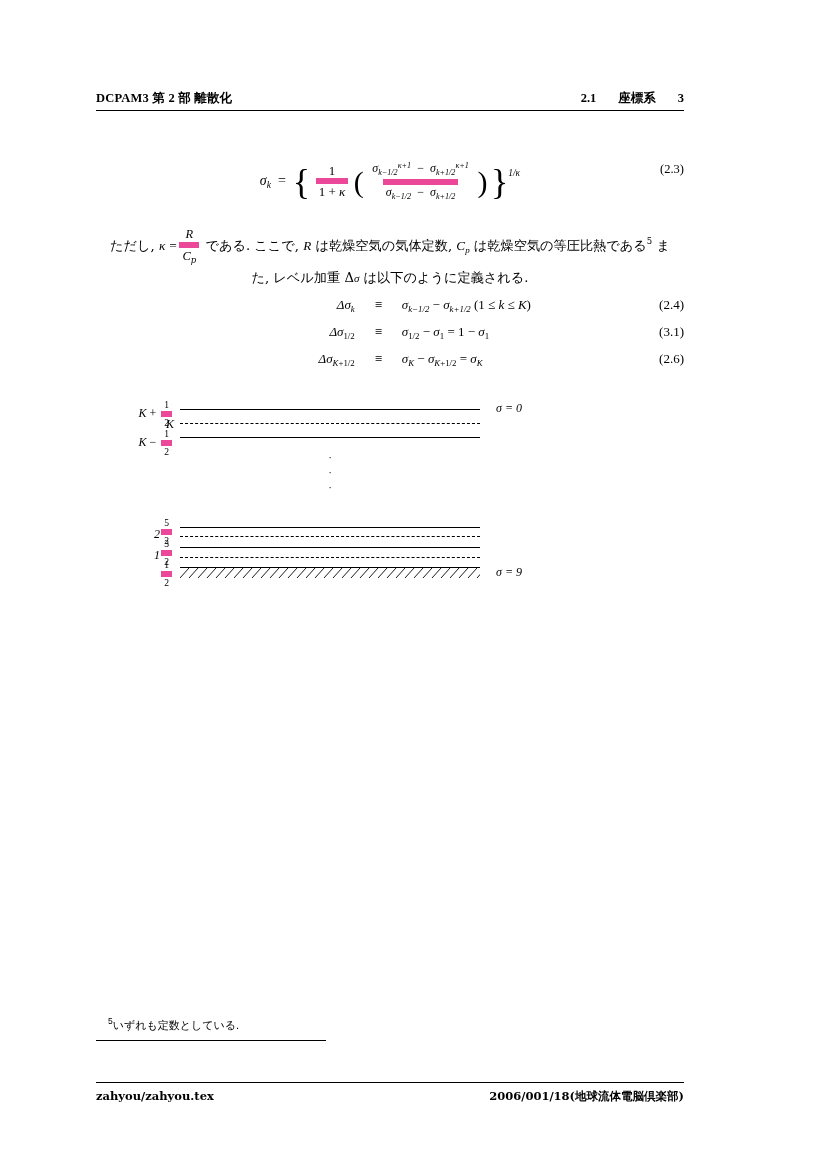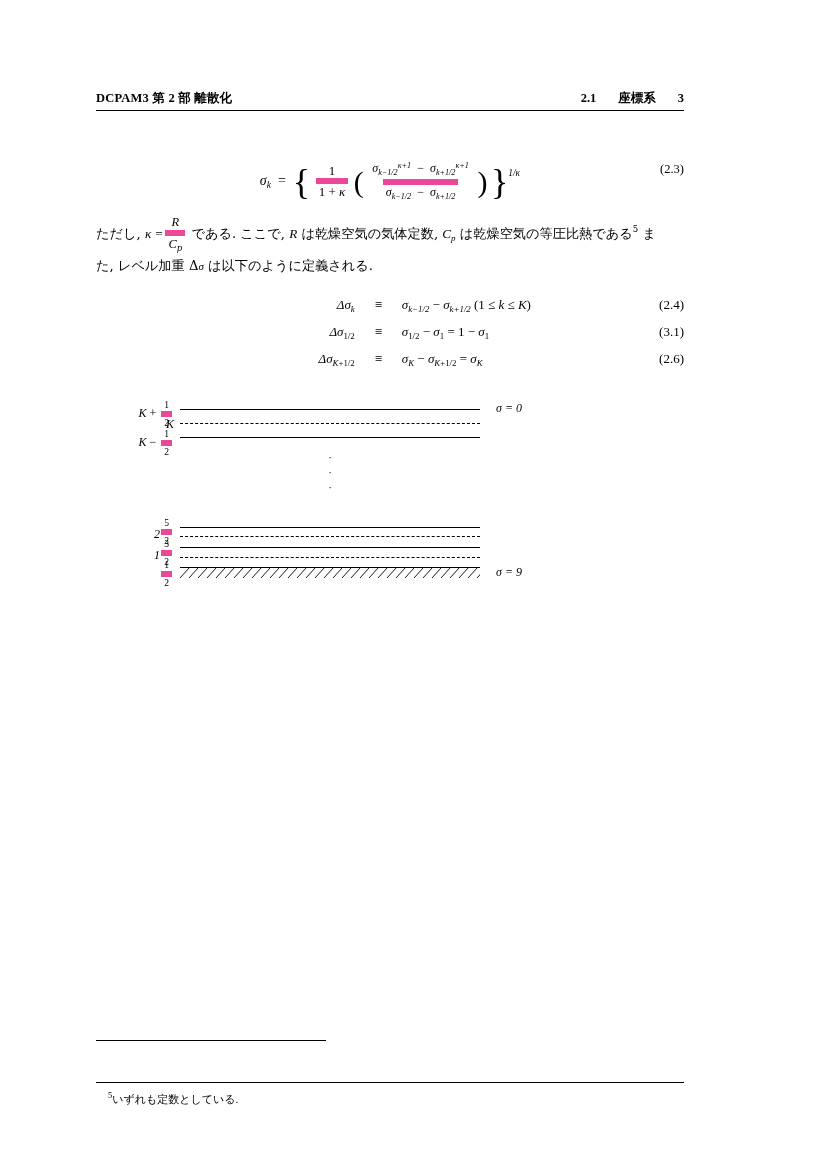--- a/index.html
+++ b/index.html
@@ -187,23 +187,23 @@
     position: absolute;
     left: 96px;
     top: 1040px;
     width: 230px;
     height: 1px;
     background: #000;
   }
   .footnote {
     position: absolute;
     left: 108px;
-    top: 1090px;
+    top: 1016px;
     font-size: 11px;
-    font-family: Liberation Serif, serif;
+    font-family: Liberation Sans, sans-serif;
   }
   .footnote sup { font-size: 8.5px; }
 
   
   .footer-rule {
     position: absolute;
     left: 96px;
     top: 1082px;
     width: 588px;
     height: 1px;
@@ -258,21 +258,21 @@
           <span class="up">&nbsp;−&nbsp;</span>
           σ<span class="sub">k+1/2</span>
         </span>
       </span>
       <span class="paren" style="font-size:30px; line-height:0.62; vertical-align:-7px;">)</span>
       <span class="brace" style="font-size:36px; line-height:0.62; vertical-align:-9px;">}</span><span class="sup" style="font-size:9.5px; vertical-align:9px;">1/κ</span>
     </div>
     <div class="eqtag up">(2.3)</div>
   </div>
 
-  <div class="para" style="top:216px;">
+  <div class="para" style="top:228px;text-align:center;">
     <span>ただし, </span><span class="math">κ =</span><span class="frac" style="font-size:12.5px;">
         <span class="num math">R</span>
         <span class="den"><span class="math">C</span><span class="sub">p</span></span>
       </span><span> である. ここで, </span><span class="math">R</span><span> は乾燥空気の気体定数, </span><span class="math">C</span><span class="sub math">p</span><span> は乾燥空気の等圧比熱である</span><sup style="font-size:8.5px;">5</sup><span> ま</span><br>
     <span>た, レベル加重 Δ</span><span class="math" style="font-size:11px;">σ</span><span> は以下のように定義される.</span>
   </div>
 
   <div class="aligned" style="top:297px;">
 
     <div class="line">
@@ -396,14 +396,18 @@
     <div class="rlbl math" style="left:400px; top:6px;">σ = 0</div>
     <div class="rlbl math" style="left:400px; top:170px;">σ = 9</div>
   </div>
 
   <div class="fnrule"></div>
   <div class="footnote">
     <sup>5</sup><span>いずれも定数としている.</span>
   </div>
 
   <div class="footer-rule"></div>
+  <div class="footer">
+    <span class="fl">zahyou/zahyou.tex</span>
+    <span class="fr">2006/001/18(地球流体電脳倶楽部)</span>
+  </div>
 
 </div>
 
 </body></html>

